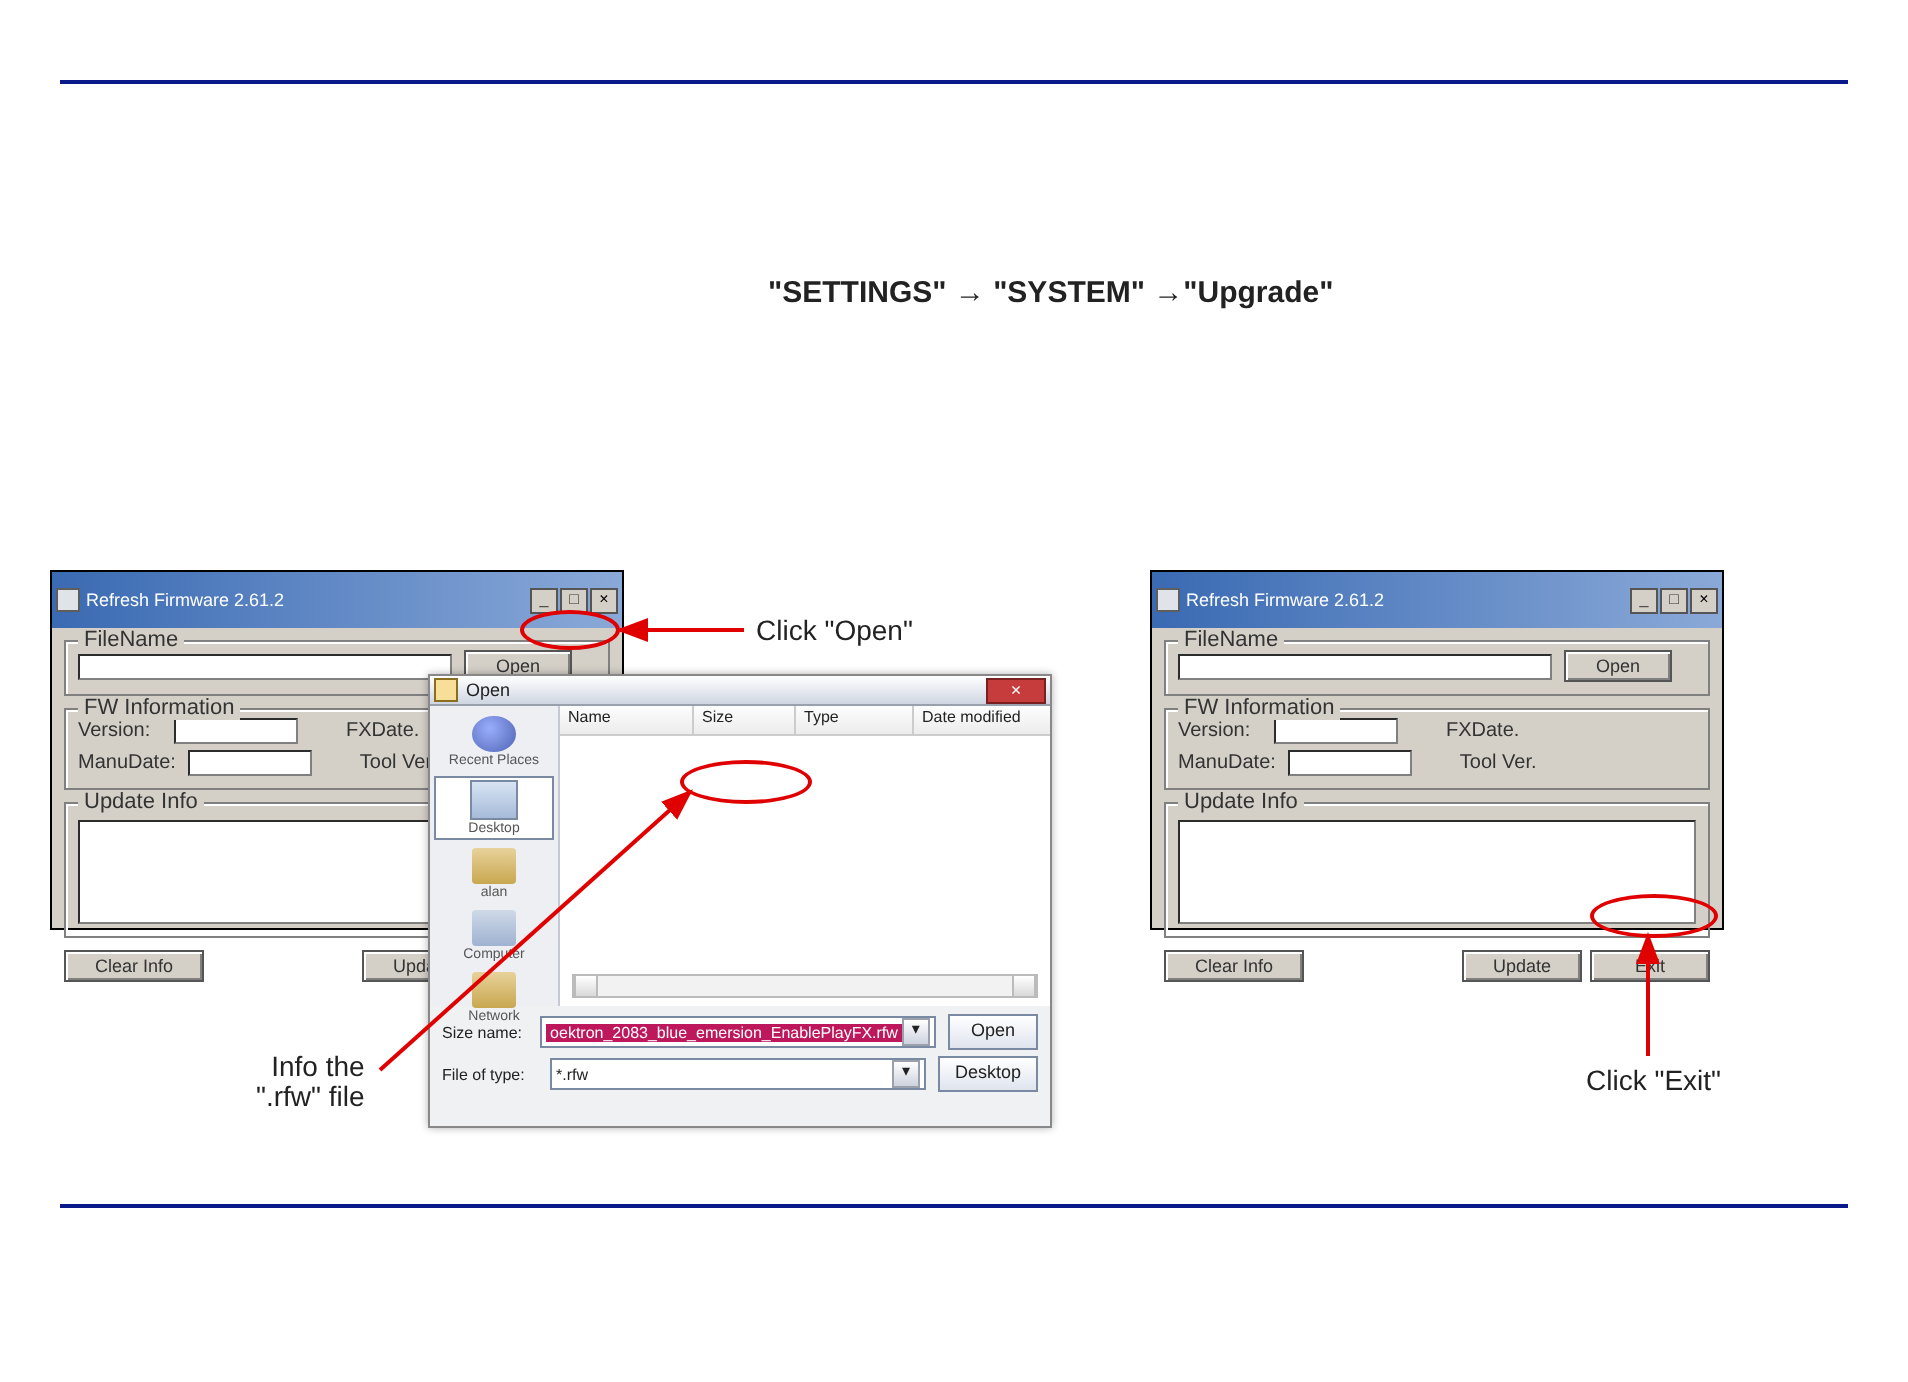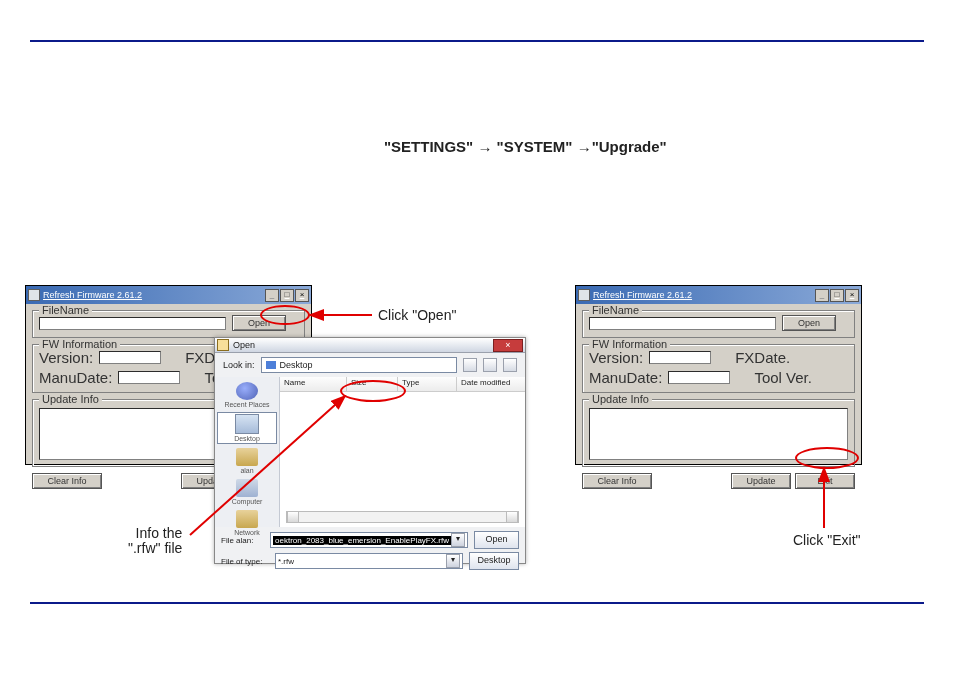--- a/index.html
+++ b/index.html
@@ -33,29 +33,28 @@
 
   
   .win {
     background: #d4d0c8;
     border: 1px solid #000;
     position: absolute;
     font-size: 9px;
     color: #333;
   }
   .win .titlebar {
-    height: 18px;
+    height: 28px;
     background: linear-gradient(to right, #3a6ab3, #8aa9d8);
     display: flex;
     align-items: center;
     justify-content: space-between;
     padding: 0 2px;
     color: #fff;
     font-size: 9px;
-    text-decoration: underline;
   }
   .win .titlebar .t-left {
     display: flex;
     align-items: center;
     gap: 3px;
   }
   .win .titlebar .sysicon {
     width: 10px; height: 10px;
     background: #e0e4e8;
     border: 1px solid #5e5e5e;
@@ -89,21 +88,21 @@
   }
   .group .legend {
     position: absolute;
     top: -7px;
     left: 6px;
     background: #d4d0c8;
     padding: 0 3px;
     font-size: 11px;
   }
   .row { display: flex; align-items: center; gap: 6px; }
-  .lbl { font-size: 15px; min-width: 42px; }
+  .lbl { font-size: 10px; min-width: 42px; }
   .field {
     height: 11px;
     background: #fff;
     border: 1px inset #808080;
     flex: none;
   }
   .btn {
     background: #d4d0c8;
     border: 1px solid #555;
     box-shadow: inset 1px 1px 0 #fff, inset -1px -1px 0 #808080;
@@ -254,21 +253,21 @@
   .bottom-fields .brow .bcombo {
     flex: 1;
     height: 14px;
     border: 1px solid #7a8aa3;
     background: #fff;
     display: flex; align-items: center; justify-content: space-between;
     padding: 0 2px;
     font-size: 8px;
   }
   .bottom-fields .brow .bcombo .sel {
-    background: #000000; color:#fff; padding: 0 2px;
+    background: #be185d; color:#fff; padding: 0 2px;
     white-space: nowrap; overflow:hidden; max-width:100%;
   }
   .bottom-fields .brow .bcombo .drop {
     width: 12px; height: 12px;
     background: linear-gradient(#fff,#cdd2de);
     border: 1px solid #9aa0ac;
     text-align: center; font-size: 8px; line-height: 10px;
   }
   .bottom-fields .brow .bbtn {
     width: 48px; height: 16px;
@@ -401,32 +400,20 @@
 </div>
 
 <div class="open-dlg">
   <div class="tb2">
     <span class="t-left">
       <span class="sysicon2"></span>
       <span>Open</span>
     </span>
     <span class="closebtn">×</span>
   </div>
-  <div class="lookin">
-    <span>Look in:</span>
-    <span class="combo">
-      <span class="folder-icon"></span>
-      <span>Desktop</span>
-    </span>
-    <span class="nav-icons">
-      <span></span>
-      <span></span>
-      <span></span>
-    </span>
-  </div>
   <div class="open-main">
     <div class="places">
       <div class="place"><div class="picon recent"></div><span>Recent Places</span></div>
       <div class="place selected"><div class="picon desktop"></div><span>Desktop</span></div>
       <div class="place"><div class="picon user"></div><span>alan</span></div>
       <div class="place"><div class="picon computer"></div><span>Computer</span></div>
       <div class="place"><div class="picon network"></div><span>Network</span></div>
     </div>
     <div class="filelist">
       <div class="hdr">
@@ -436,21 +423,21 @@
         <span style="flex:1;border-right:none">Date modified</span>
       </div>
       <div class="scrollbar">
         <span class="arrow"></span>
         <span class="arrow"></span>
       </div>
     </div>
   </div>
   <div class="bottom-fields">
     <div class="brow">
-      <span class="blbl">File alan:</span>
+      <span class="blbl">Size name:</span>
       <span class="bcombo">
         <span class="sel">oektron_2083_blue_emersion_EnablePlayFX.rfw</span>
         <span class="drop">▾</span>
       </span>
       <span class="bbtn">Open</span>
     </div>
     <div class="brow">
       <span class="blbl">File of type:</span>
       <span class="bcombo">
         <span>*.rfw</span>

